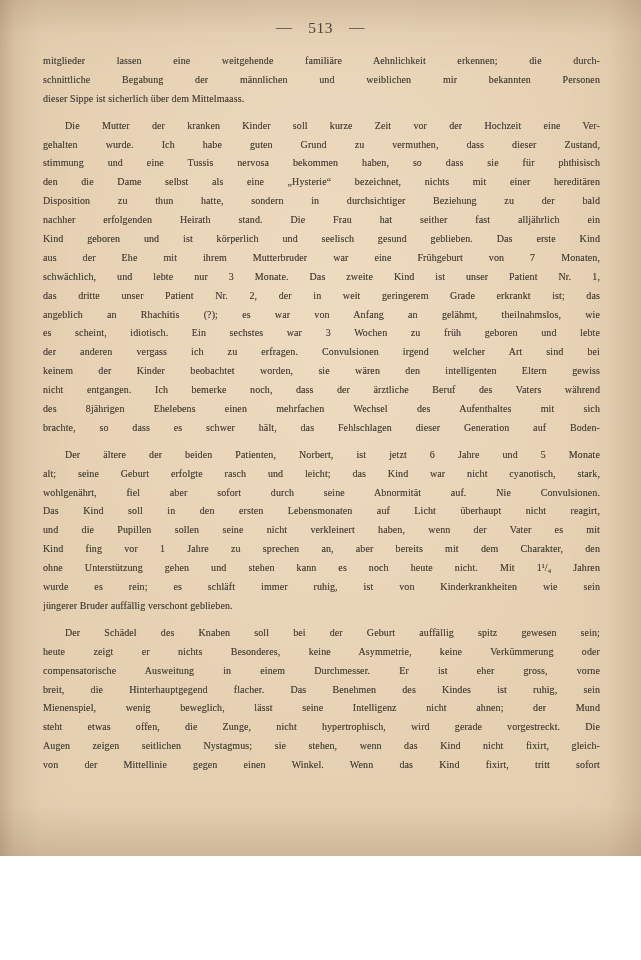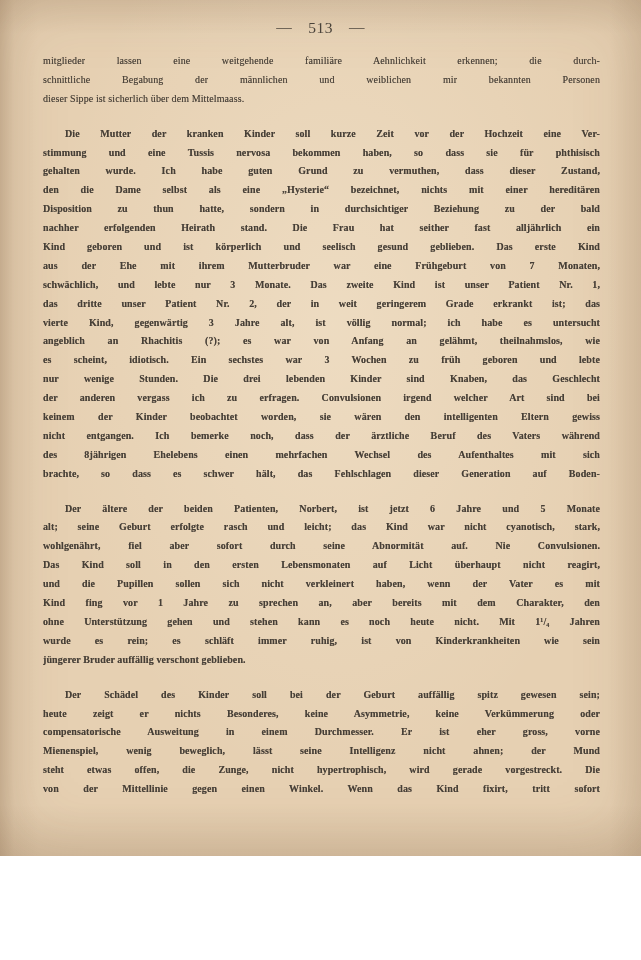--- a/index.html
+++ b/index.html
@@ -38,22 +38,21 @@
   .page-body {
     position: absolute;
     top: 52px;
     left: 43px;
     width: 557px;
     font-size: 10px;
     letter-spacing: 0.1px;
     text-shadow: 0 0 0.5px rgba(74,64,52,0.55);
   }
   .para + .para {
-    margin-top: 16px;
-    font-weight: bold;
+    margin-top: 8px;
   }
   .line {
     height: 18.9px;
     line-height: 18.9px;
     text-align: justify;
     text-align-last: justify;
     white-space: normal;
     overflow: hidden;
   }
   .line.lastline {
@@ -72,52 +71,52 @@
     <span class="dash">—</span><span>513</span><span class="dash">—</span>
   </div>
   <div class="page-body">
       <div class="para">
         <div class="line">mitglieder lassen eine weitgehende familiäre Aehnlichkeit erkennen; die durch-</div>
         <div class="line">schnittliche Begabung der männlichen und weiblichen mir bekannten Personen</div>
         <div class="line lastline">dieser Sippe ist sicherlich über dem Mittelmaass.</div>
       </div>
       <div class="para indent">
         <div class="line">Die Mutter der kranken Kinder soll kurze Zeit vor der Hochzeit eine Ver-</div>
+        <div class="line">gehalten wurde. Ich habe guten Grund zu vermuthen, dass dieser Zustand,</div>
         <div class="line">stimmung und eine Tussis nervosa bekommen haben, so dass sie für phthisisch</div>
-        <div class="line">gehalten wurde. Ich habe guten Grund zu vermuthen, dass dieser Zustand,</div>
         <div class="line">den die Dame selbst als eine „Hysterie“ bezeichnet, nichts mit einer hereditären</div>
         <div class="line">Disposition zu thun hatte, sondern in durchsichtiger Beziehung zu der bald</div>
         <div class="line">nachher erfolgenden Heirath stand. Die Frau hat seither fast alljährlich ein</div>
         <div class="line">Kind geboren und ist körperlich und seelisch gesund geblieben. Das erste Kind</div>
         <div class="line">aus der Ehe mit ihrem Mutterbruder war eine Frühgeburt von 7 Monaten,</div>
         <div class="line">schwächlich, und lebte nur 3 Monate. Das zweite Kind ist unser Patient Nr. 1,</div>
         <div class="line">das dritte unser Patient Nr. 2, der in weit geringerem Grade erkrankt ist; das</div>
-        <div class="line">vierte Kind, gegenwärtig 3 Jahre alt, ist völlig normal; ich habe es untersucht</div>
         <div class="line">angeblich an Rhachitis (?); es war von Anfang an gelähmt, theilnahmslos, wie</div>
         <div class="line">es scheint, idiotisch. Ein sechstes war 3 Wochen zu früh geboren und lebte</div>
-        <div class="line">nur wenige Stunden. Die drei lebenden Kinder sind Knaben, das Geschlecht</div>
         <div class="line">der anderen vergass ich zu erfragen. Convulsionen irgend welcher Art sind bei</div>
         <div class="line">keinem der Kinder beobachtet worden, sie wären den intelligenten Eltern gewiss</div>
         <div class="line">nicht entgangen. Ich bemerke noch, dass der ärztliche Beruf des Vaters während</div>
         <div class="line">des 8jährigen Ehelebens einen mehrfachen Wechsel des Aufenthaltes mit sich</div>
         <div class="line">brachte, so dass es schwer hält, das Fehlschlagen dieser Generation auf Boden-</div>
       </div>
       <div class="para indent">
         <div class="line">Der ältere der beiden Patienten, Norbert, ist jetzt 6 Jahre und 5 Monate</div>
         <div class="line">alt; seine Geburt erfolgte rasch und leicht; das Kind war nicht cyanotisch, stark,</div>
         <div class="line">wohlgenährt, fiel aber sofort durch seine Abnormität auf. Nie Convulsionen.</div>
         <div class="line">Das Kind soll in den ersten Lebensmonaten auf Licht überhaupt nicht reagirt,</div>
-        <div class="line">und die Pupillen sollen sich nicht verkleinert haben, wenn der Vater es mit</div>
+        <div class="line">und die Pupillen sollen seine nicht verkleinert haben, wenn der Vater es mit</div>
         <div class="line">Kind fing vor 1 Jahre zu sprechen an, aber bereits mit dem Charakter, den</div>
         <div class="line">ohne Unterstützung gehen und stehen kann es noch heute nicht. Mit 1¹/₄ Jahren</div>
         <div class="line">wurde es rein; es schläft immer ruhig, ist von Kinderkrankheiten wie sein</div>
         <div class="line lastline">jüngerer Bruder auffällig verschont geblieben.</div>
       </div>
       <div class="para indent">
-        <div class="line">Der Schädel des Kinder soll bei der Geburt auffällig spitz gewesen sein;</div>
+        <div class="line">Der Schädel des Knaben soll bei der Geburt auffällig spitz gewesen sein;</div>
         <div class="line">heute zeigt er nichts Besonderes, keine Asymmetrie, keine Verkümmerung oder</div>
         <div class="line">compensatorische Ausweitung in einem Durchmesser. Er ist eher gross, vorne</div>
+        <div class="line">breit, die Hinterhauptgegend flacher. Das Benehmen des Kindes ist ruhig, sein</div>
         <div class="line">Mienenspiel, wenig beweglich, lässt seine Intelligenz nicht ahnen; der Mund</div>
         <div class="line">steht etwas offen, die Zunge, nicht hypertrophisch, wird gerade vorgestreckt. Die</div>
+        <div class="line">Augen zeigen seitlichen Nystagmus; sie stehen, wenn das Kind nicht fixirt, gleich-</div>
         <div class="line">von der Mittellinie gegen einen Winkel. Wenn das Kind fixirt, tritt sofort</div>
       </div>
     </div>
 </div>
 
 </body></html>

